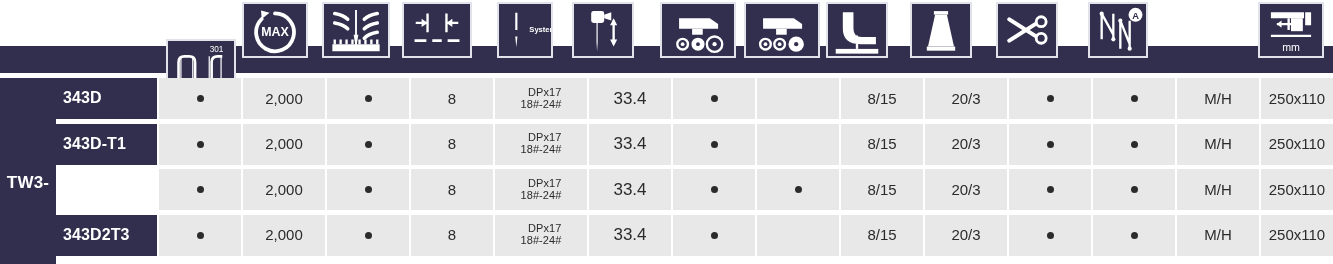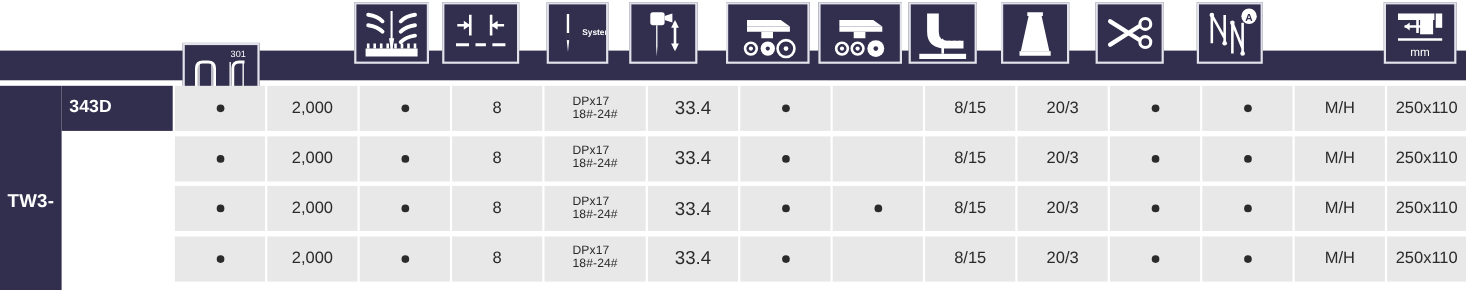--- a/index.html
+++ b/index.html
@@ -40,21 +40,21 @@
     display: flex; align-items: center; justify-content: center;
     font-size: 17px; font-weight: bold; letter-spacing: .2px;
   }
   .row { position: absolute; left: 56px; height: 41px; width: 1277px; }
   .cell {
     position: absolute; top: 0; height: 41px;
     background: #E8E8E8;
     display: flex; align-items: center; justify-content: center;
     color: #2b2b2b;
     font-size: 15px;
-    text-align: left;
+    text-align: right;
     line-height: 1.05;
   }
   .cell.model {
     background: #322E4D;
     color: #ffffff;
     font-weight: bold;
     font-size: 16px;
     justify-content: flex-start;
     padding-left: 7px;
     letter-spacing: .1px;
@@ -74,20 +74,27 @@
   <div class="header-band"></div>
   <div class="icon-strip" id="iconStrip">
       <div class="icon-box" style="left: 166px; width: 70px; margin-top: 37px;">
         <svg width="100%" height="100%" viewBox="0 0 48 44">
           <text x="43" y="9" fill="#ffffff" font-size="7" font-family="Liberation Sans" text-anchor="end">301</text>
           <path d="M5 34 L5 18 Q5 13 10 13 L14 13 Q19 13 19 18 L19 34 Q19 39 24 39 L28 39 Q33 39 33 34 L33 18 Q33 13 38 13 L42 13" fill="none" stroke="#ffffff" stroke-width="2.2"></path>
           <path d="M3 36 L45 36" stroke="#ffffff" stroke-width="1.6"></path>
           <path d="M7 13 L7 36 M17 13 L17 36 M31 13 L31 39 M41 13 L41 36" stroke="#ffffff" stroke-width="1.2" opacity=".85"></path>
         </svg>
       </div>
+      <div class="icon-box" style="left: 242px; width: 66px;">
+        <svg width="100%" height="100%" viewBox="0 0 48 44">
+          <path d="M24 8 A16 16 0 1 1 12.7 12.7" fill="none" stroke="#ffffff" stroke-width="3.2" stroke-linecap="round"></path>
+          <path d="M12.7 12.7 L12.2 5.5 L19.4 7.5 Z" fill="#ffffff"></path>
+          <text x="24" y="27" fill="#ffffff" font-size="10.5" font-weight="bold" font-family="Liberation Sans" text-anchor="middle">MAX</text>
+        </svg>
+      </div>
       <div class="icon-box" style="left: 322px; width: 68px;">
         <svg width="100%" height="100%" viewBox="0 0 48 44">
           <path d="M4 34 h40 v6 h-40 z" fill="#ffffff"></path>
           <path d="M6 34 l0 -4 M11 34 l0 -4 M16 34 l0 -4 M21 34 l0 -4 M27 34 l0 -4 M32 34 l0 -4 M37 34 l0 -4 M42 34 l0 -4" stroke="#ffffff" stroke-width="2"></path>
           <path d="M24 5 L24 38" stroke="#ffffff" stroke-width="1.6"></path>
           <path d="M22 26 L24 38 L26 26 Z" fill="#ffffff"></path>
           <path d="M6 8 q7 1 11 5 M6 16 q7 1 11 5 M42 8 q-7 1 -11 5 M42 16 q-7 1 -11 5 M42 24 q-7 1 -11 5" fill="none" stroke="#ffffff" stroke-width="3" stroke-linecap="round"></path>
         </svg>
       </div>
       <div class="icon-box" style="left: 402px; width: 70px;">
@@ -217,20 +224,21 @@
           <div class="cell" style="left: 953px; width: 82px;">
             <span class="dot"></span>
           </div>
           <div class="cell" style="left: 1037px; width: 82px;">
             <span class="dot"></span>
           </div>
           <div class="cell mid" style="left: 1121px; width: 82px;">M/H</div>
           <div class="cell mid" style="left: 1205px; width: 72px;">250x110</div>
         </div>
         <div class="row" style="top: 45.5px;">
+          <div class="cell model" style="left: 0px; width: 101px;">343D-T1</div>
           <div class="cell" style="left: 103px; width: 82px;">
             <span class="dot"></span>
           </div>
           <div class="cell mid" style="left: 187px; width: 82px;">2,000</div>
           <div class="cell" style="left: 271px; width: 82px;">
             <span class="dot"></span>
           </div>
           <div class="cell mid" style="left: 355px; width: 82px;">8</div>
           <div class="cell" style="left: 439px; width: 92px;">
             <span class="needle-sys"><span>DPx17</span><span class="l2">18#-24#</span></span>
@@ -275,20 +283,21 @@
           <div class="cell" style="left: 953px; width: 82px;">
             <span class="dot"></span>
           </div>
           <div class="cell" style="left: 1037px; width: 82px;">
             <span class="dot"></span>
           </div>
           <div class="cell mid" style="left: 1121px; width: 82px;">M/H</div>
           <div class="cell mid" style="left: 1205px; width: 72px;">250x110</div>
         </div>
         <div class="row" style="top: 136.5px;">
+          <div class="cell model" style="left: 0px; width: 101px;">343D2T3</div>
           <div class="cell" style="left: 103px; width: 82px;">
             <span class="dot"></span>
           </div>
           <div class="cell mid" style="left: 187px; width: 82px;">2,000</div>
           <div class="cell" style="left: 271px; width: 82px;">
             <span class="dot"></span>
           </div>
           <div class="cell mid" style="left: 355px; width: 82px;">8</div>
           <div class="cell" style="left: 439px; width: 92px;">
             <span class="needle-sys"><span>DPx17</span><span class="l2">18#-24#</span></span>

